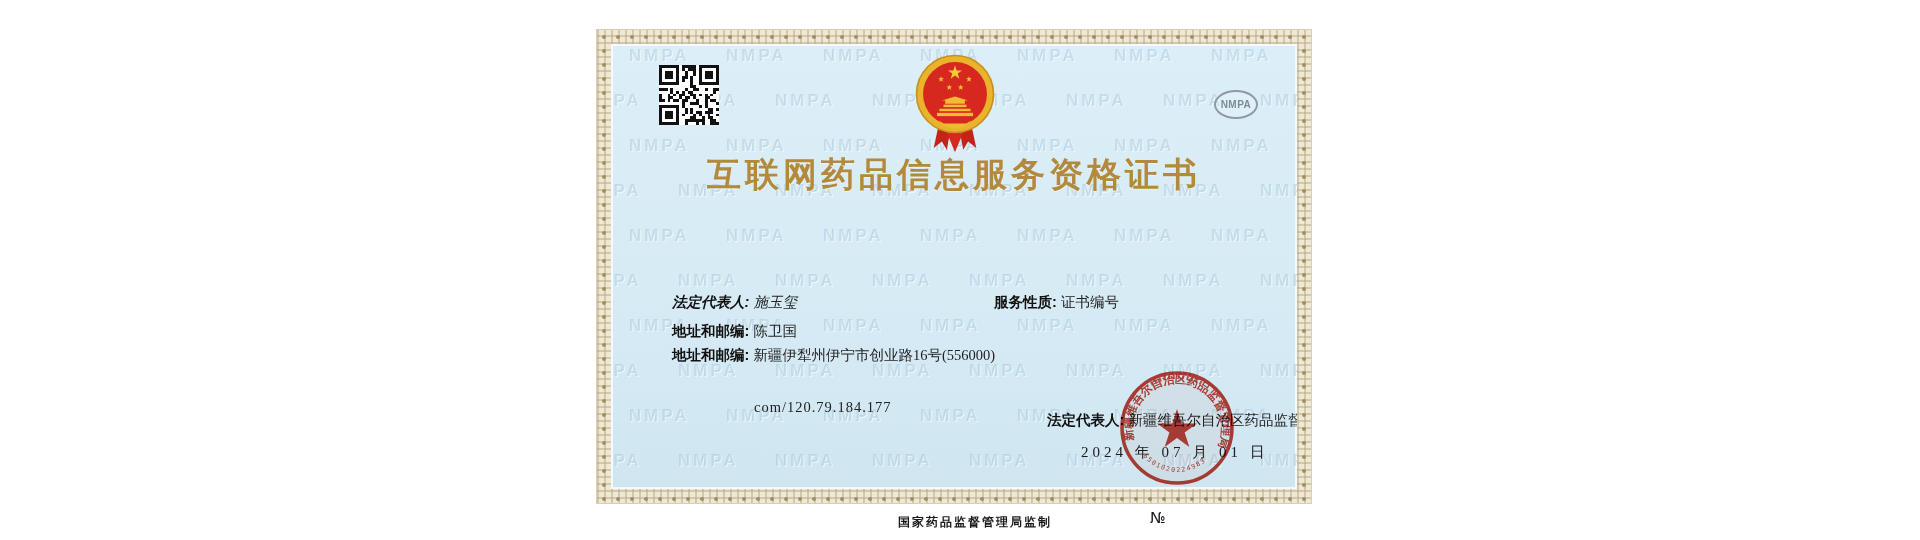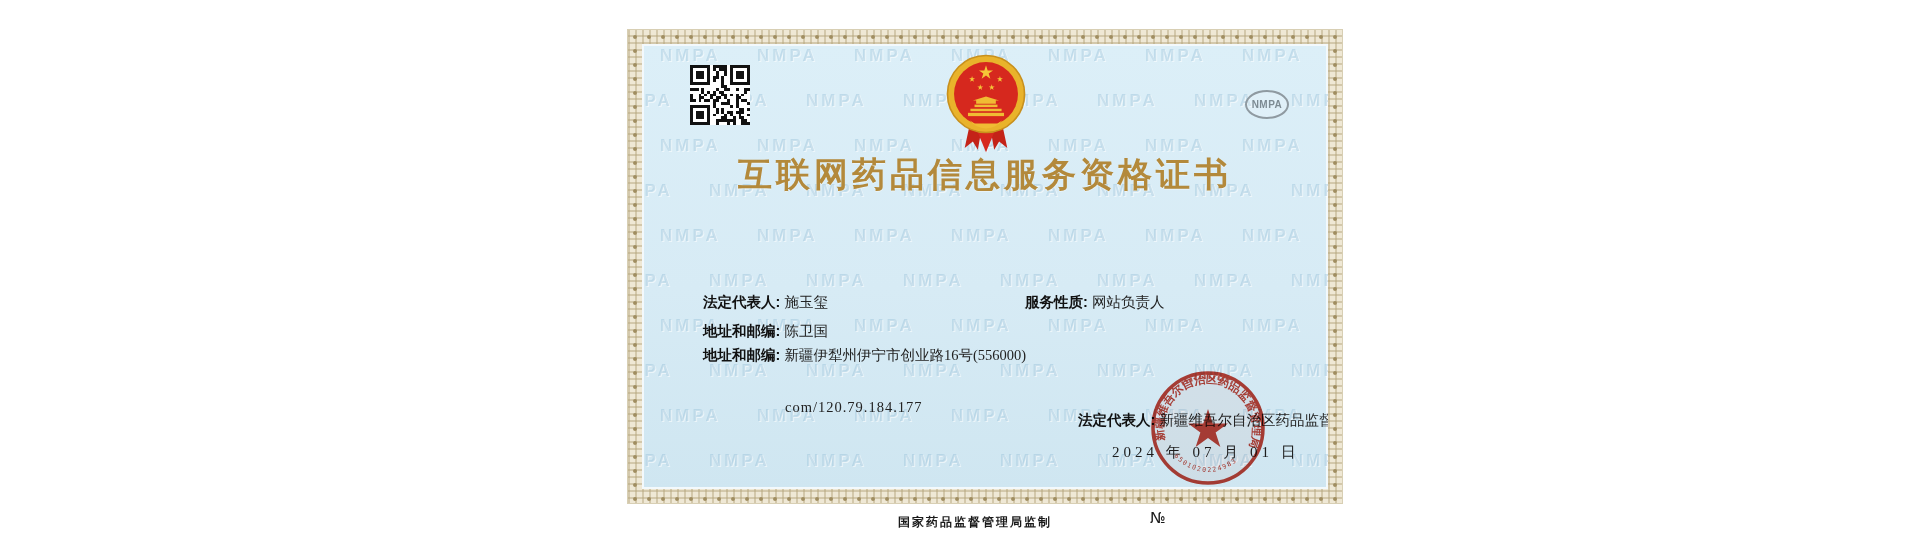--- a/index.html
+++ b/index.html
@@ -1,19 +1,19 @@
 <!DOCTYPE html>
 <html><head>
 <meta charset="utf-8">
 <style>
   html,body{margin:0;padding:0;background:#ffffff;}
   .stage{position:relative;width:1920px;height:540px;background:#ffffff;overflow:hidden;
          font-family:"Liberation Sans",sans-serif;}
   
-  .cert{position:absolute;left:628px;top:30px;width:714px;height:473px;
+  .cert{position:absolute;left:597px;top:30px;width:714px;height:473px;
         background-color:#efe8d5;
         background-image:
           repeating-radial-gradient(circle at 7px 7px, #a08d60 0 1.4px, rgba(0,0,0,0) 2.4px 100%),
           repeating-linear-gradient(0deg, rgba(178,162,120,.45) 0 2px, rgba(0,0,0,0) 2px 7px),
           repeating-linear-gradient(90deg, rgba(178,162,120,.45) 0 2px, rgba(0,0,0,0) 2px 7px);
         background-size:14px 14px;
         box-shadow:0 0 0 1px #d8cfb4;}
   .cert-inner{position:absolute;left:14px;top:14px;width:686px;height:445px;
         background:linear-gradient(180deg,#dceff8 0%,#d7ebf5 55%,#cfe6f1 100%);
         box-shadow:inset 0 0 0 2px #f3f9fc;overflow:hidden;}
@@ -288,37 +288,37 @@
         <path d="M34,58 L50,53 L66,58 L62,58 L62,62 L38,62 L38,58 Z" fill="#f0bc33"></path>
         <rect x="36" y="63" width="28" height="3" fill="#f0bc33"></rect>
         <rect x="31" y="68" width="38" height="3" fill="#f0bc33"></rect>
         <rect x="28" y="73" width="44" height="4" fill="#f0bc33"></rect>
 
         <path d="M30,82 A25,25 0 0 0 70,82 L64,86 L36,86 Z" fill="#f0bc33"></path>
       </svg>
 
       <h1 class="title">互联网药品信息服务资格证书</h1>
 
-      <div class="row" style="left:61px;top:249px;">
+      <div class="row" style="left:61px;top:249px;font-style:italic;">
         <span class="lab">法定代表人:</span>
         <span class="val">施玉玺</span>
       </div>
       <div class="row" style="left:61px;top:278px;">
         <span class="lab">地址和邮编:</span>
         <span class="val">陈卫国</span>
       </div>
       <div class="row" style="left:61px;top:302px;">
         <span class="lab">地址和邮编:</span>
         <span class="val">新疆伊犁州伊宁市创业路16号(556000)</span>
       </div>
       <div class="domain2">com/120.79.184.177</div>
 
       <div class="row" style="left:383px;top:249px;">
         <span class="lab">服务性质:</span>
-        <span class="val">网站负责人</span>
+        <span class="val">证书编号</span>
       </div>
 
       <div class="row" style="left:436px;top:367px;">
         <span class="lab">法定代表人:</span>
         <span class="val">新疆维吾尔自治区药品监督管理局</span>
       </div>
       <div class="datetext">2024 年 07 月 01 日</div>
 
 
       <svg class="seal" viewBox="0 0 140 140">

